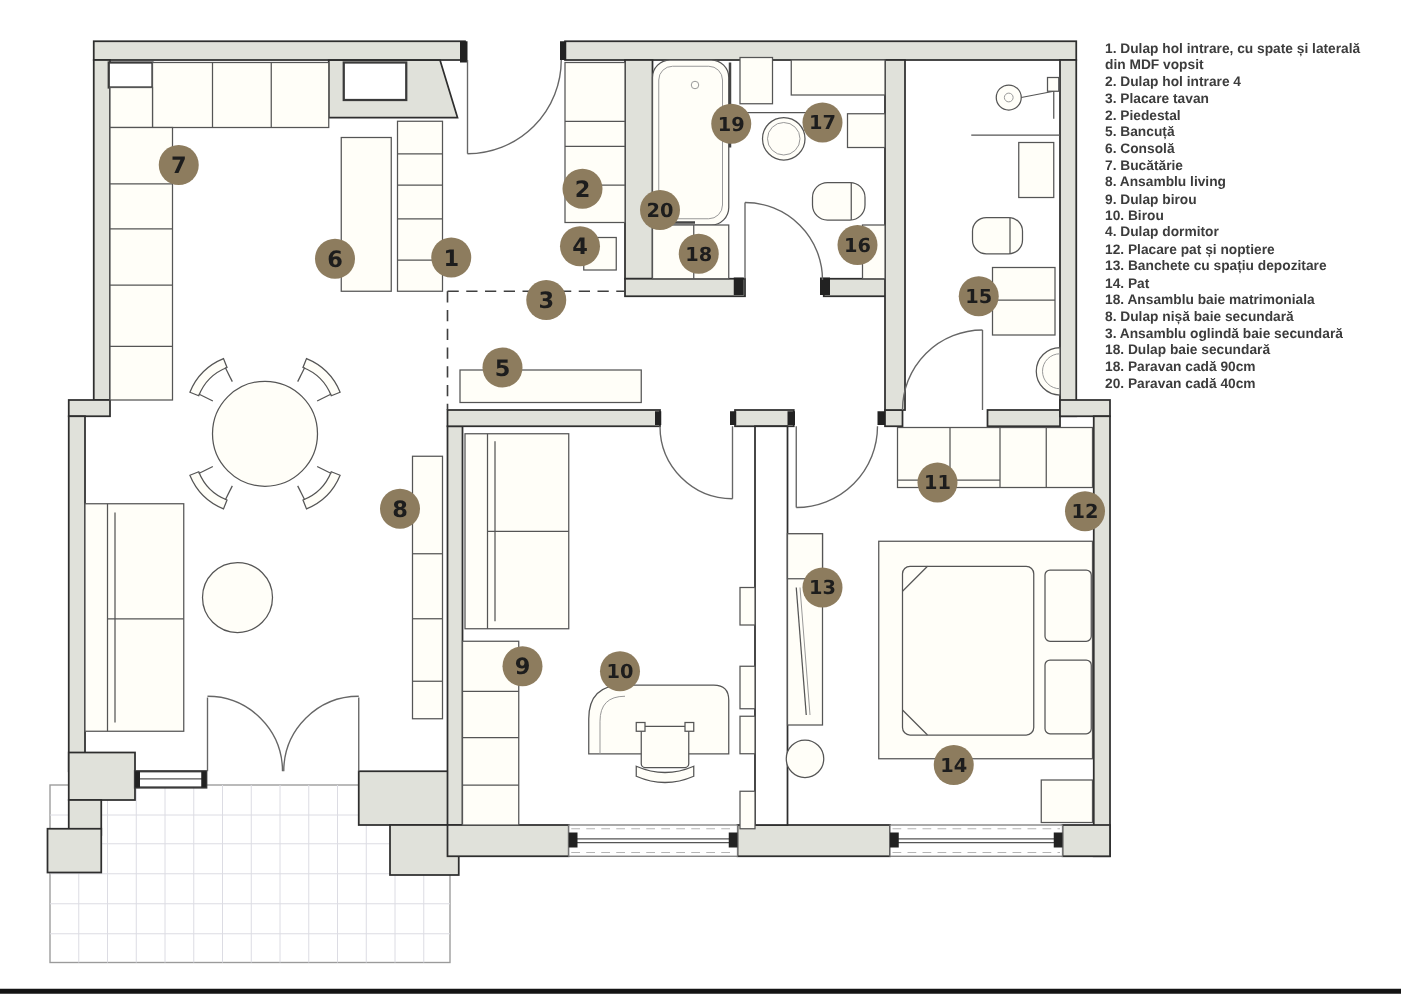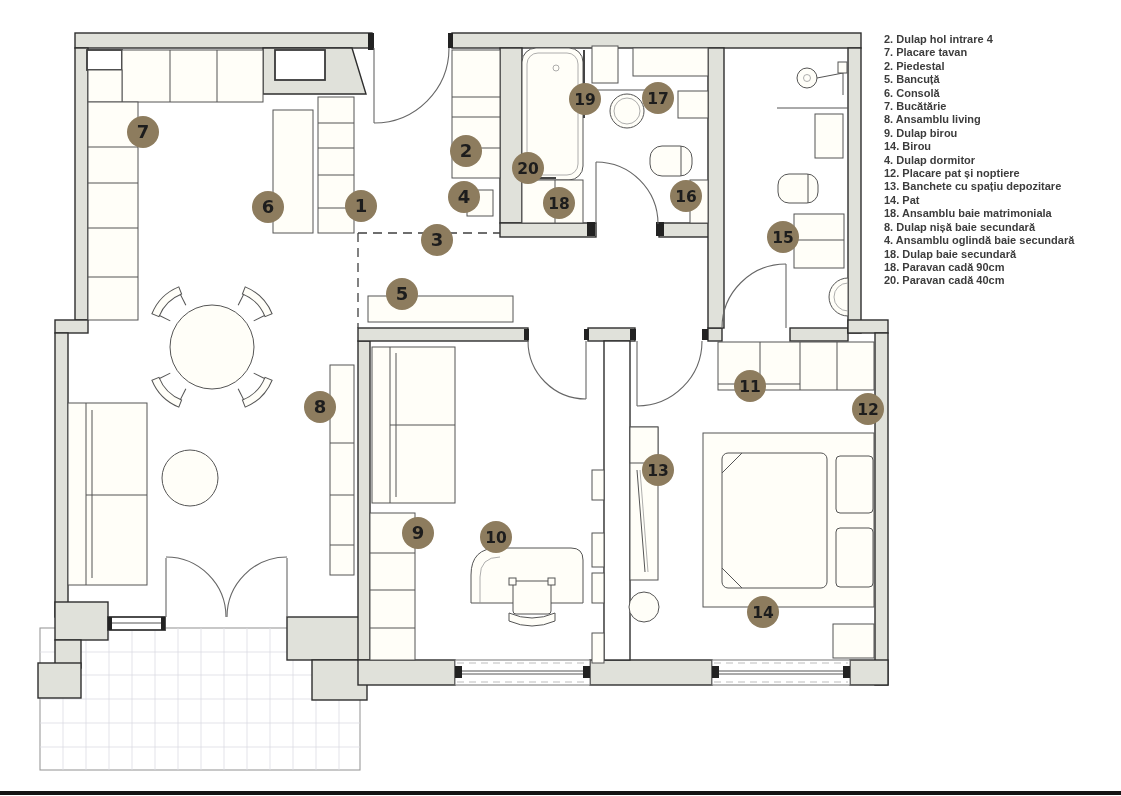--- a/index.html
+++ b/index.html
@@ -404,36 +404,38 @@
           <text x="585" y="99" dy="0.36em" class="mtxt" fill="#1d1d1d" font-size="15.5">19</text>
         </g>
         <g>
           <circle cx="528" cy="168" r="16" fill="#8d7c5e"></circle>
           <text x="528" y="168" dy="0.36em" class="mtxt" fill="#1d1d1d" font-size="15.5">20</text>
         </g>
       </g>
 </svg>
 
 <div class="legend" id="legend-box">
+      <div class="legend-item">1. Dulap hol intrare, cu spate și laterală
+din MDF vopsit</div>
       <div class="legend-item">2. Dulap hol intrare 4</div>
-      <div class="legend-item">7. Placare tavan</div>
+      <div class="legend-item">3. Placare tavan</div>
       <div class="legend-item">2. Piedestal</div>
       <div class="legend-item">5. Bancuță</div>
       <div class="legend-item">6. Consolă</div>
       <div class="legend-item">7. Bucătărie</div>
       <div class="legend-item">8. Ansamblu living</div>
       <div class="legend-item">9. Dulap birou</div>
-      <div class="legend-item">14. Birou</div>
+      <div class="legend-item">10. Birou</div>
       <div class="legend-item">4. Dulap dormitor</div>
       <div class="legend-item">12. Placare pat și noptiere</div>
       <div class="legend-item">13. Banchete cu spațiu depozitare</div>
       <div class="legend-item">14. Pat</div>
       <div class="legend-item">18. Ansamblu baie matrimoniala</div>
       <div class="legend-item">8. Dulap nișă baie secundară</div>
-      <div class="legend-item">4. Ansamblu oglindă baie secundară</div>
+      <div class="legend-item">3. Ansamblu oglindă baie secundară</div>
       <div class="legend-item">18. Dulap baie secundară</div>
       <div class="legend-item">18. Paravan cadă 90cm</div>
       <div class="legend-item">20. Paravan cadă 40cm</div>
     </div>
 
 <div class="bottom-bar" style="background: rgb(20, 20, 20);"></div>
 
 </div>
 
 </body></html>

